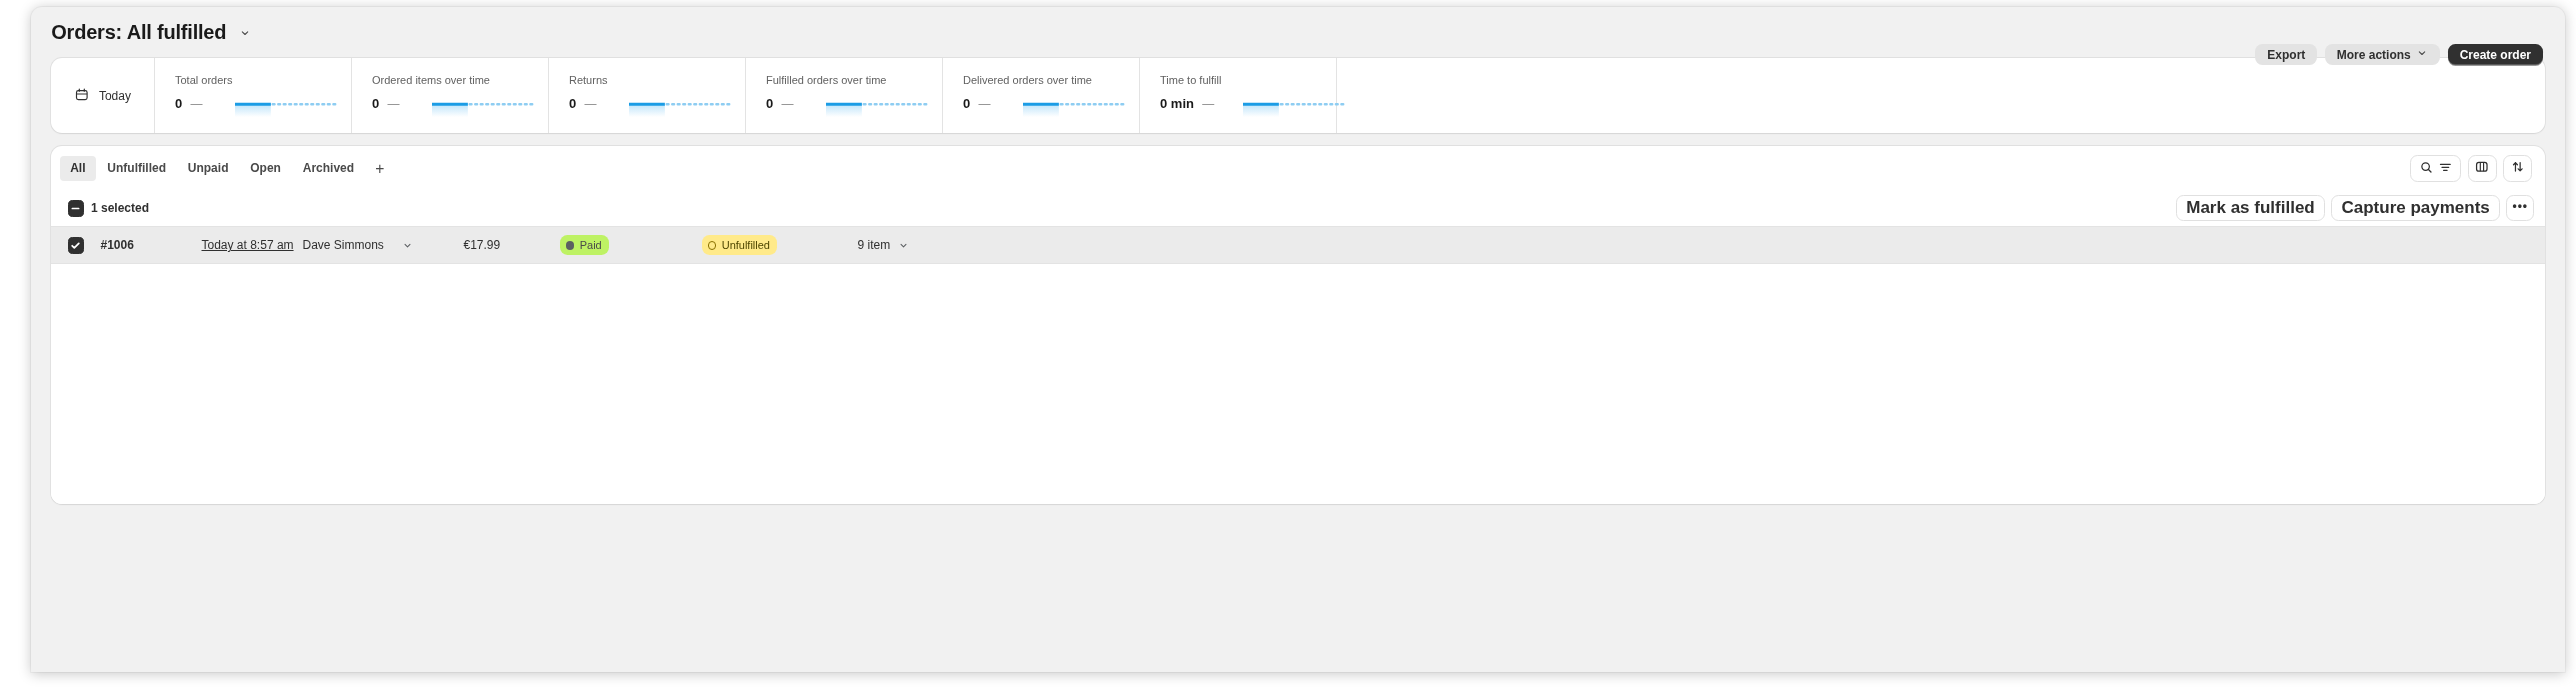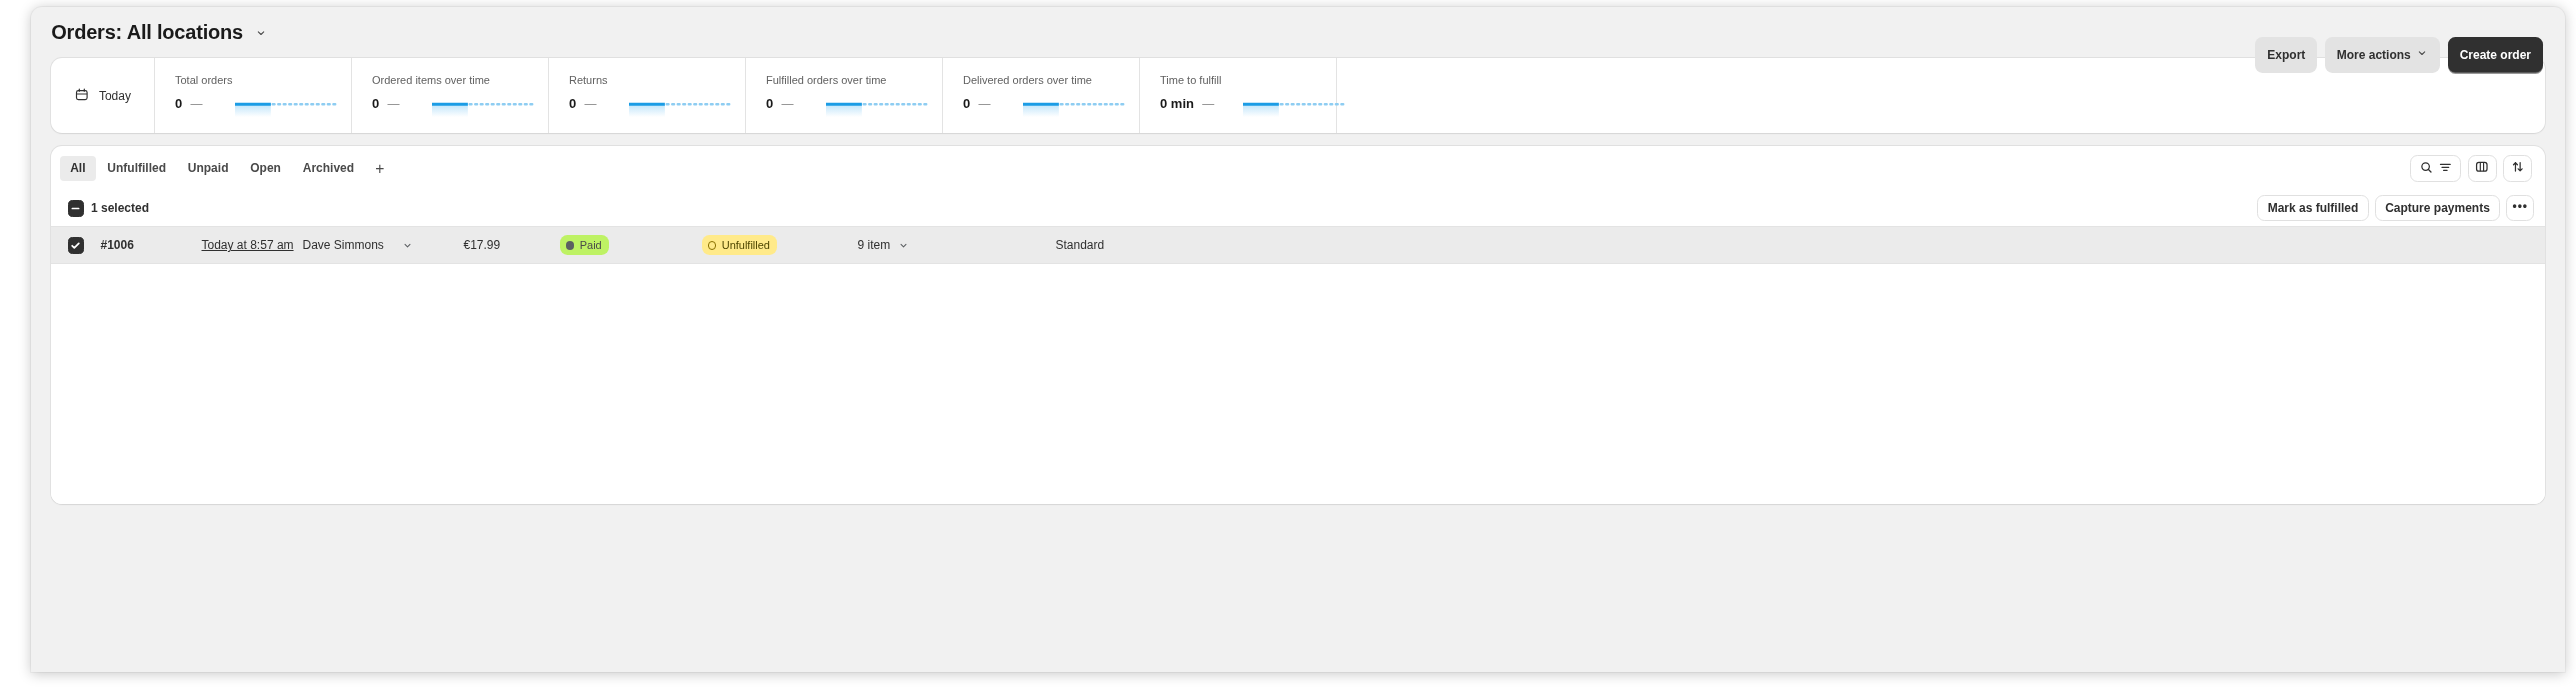--- a/index.html
+++ b/index.html
@@ -67,21 +67,21 @@
     gap: 7.4px;
   }
   .btn {
     font-family: "Liberation Sans", sans-serif;
     font-size: 12px;
     font-weight: 600;
     color: #303030;
     background: #e3e3e3;
     border: none;
     border-radius: 7.4px;
-    height: 36px;
+    height: 21px;
     padding: 0 12px;
     display: inline-flex;
     align-items: center;
     gap: 5.5px;
     cursor: pointer;
     white-space: nowrap;
     margin-top: 44px;
   }
   .btn-primary {
     background: #303030;
@@ -247,21 +247,21 @@
     font-weight: 600;
     color: #303030;
     white-space: nowrap;
   }
   .bulk-right {
     display: flex;
     align-items: center;
     gap: 6.4px;
   }
   .bulk-btn {
-    font-size: 12px;
+    font-size: 17px;
     font-weight: 600;
     color: #303030;
     background: #fff;
     border: 0.9px solid #e0e0e0;
     border-radius: 7.4px;
     height: 26px;
     padding: 0 9.2px;
     cursor: pointer;
     white-space: nowrap;
   }
@@ -358,21 +358,21 @@
 </style>
 </head>
 <body>
 
 <div class="window">
 
   <div class="page-header">
     <div class="title-group">
       <div class="page-title">
         <span class="prefix">Orders:</span>
-        <span>All locations</span>
+        <span>All fulfilled</span>
       </div>
       <span class="title-chevron">
         <svg width="12" height="12" viewBox="0 0 20 20" fill="none" aria-hidden="true">
           <path d="M5.5 8l4.5 4.5L14.5 8" stroke="#4a4a4a" stroke-width="1.8" stroke-linecap="round" stroke-linejoin="round"></path>
         </svg>
       </span>
     </div>
 
     <div class="header-actions">
       <button class="btn">Export</button>
@@ -584,21 +584,20 @@
         </span>
       </div>
       <div class="cell c-items">
         <span>9 item</span>
         <span class="inline-chev">
           <svg width="11" height="11" viewBox="0 0 20 20" fill="none" aria-hidden="true">
             <path d="M5.5 8l4.5 4.5L14.5 8" stroke="#5c5f62" stroke-width="1.9" stroke-linecap="round" stroke-linejoin="round"></path>
           </svg>
         </span>
       </div>
-      <div class="cell c-deliv">Standard</div>
     </div>
 
     <div class="table-body"></div>
   </div>
 
 
 </div>
 
 
 </body></html>

